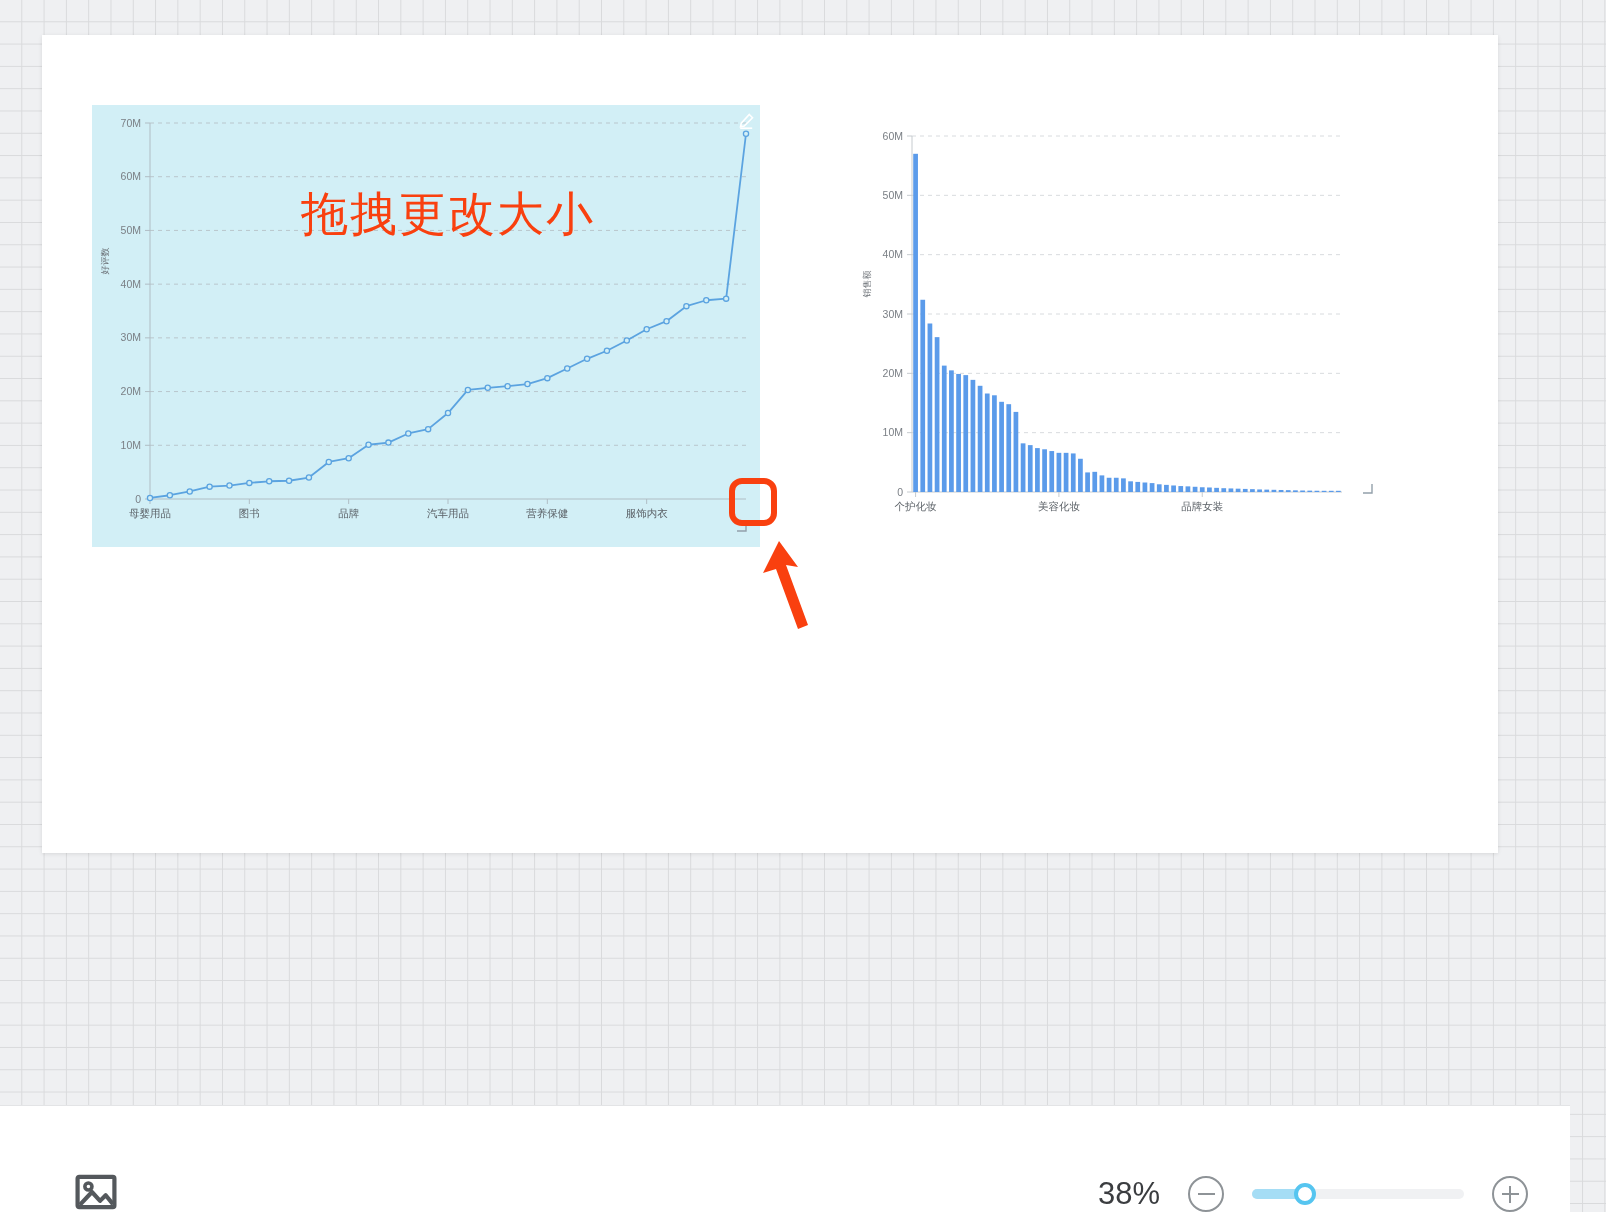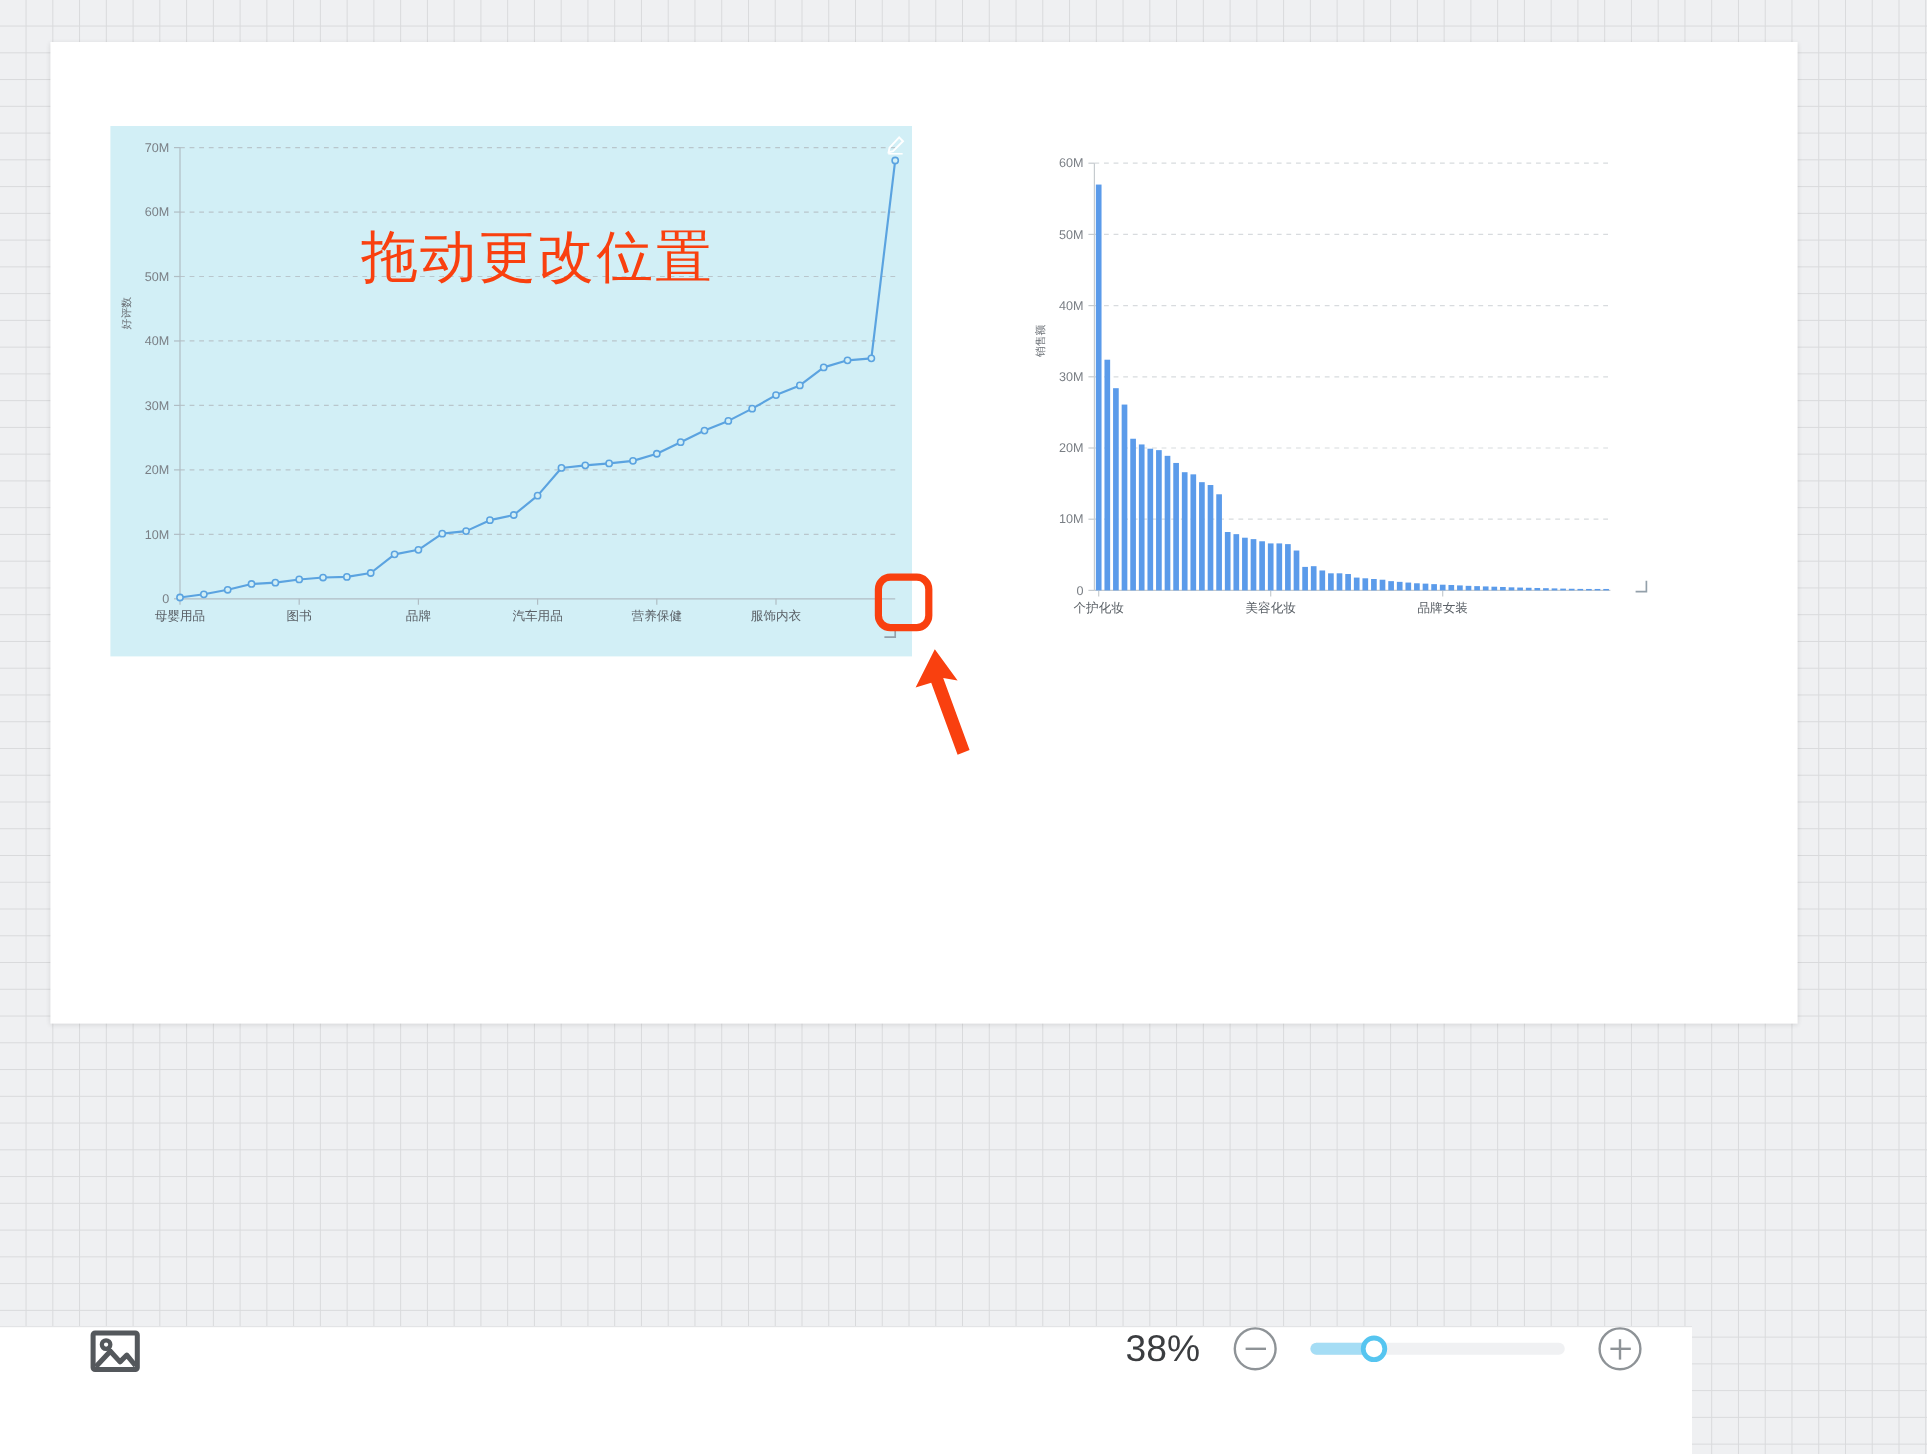--- a/index.html
+++ b/index.html
@@ -113,25 +113,25 @@
     position: absolute;
     left: 752px; top: 533px;
     width: 90px; height: 100px;
     pointer-events: none;
   }
 
   
   #toolbar {
     position: absolute;
     left: 0; bottom: 0;
-    width: 1410px; height: 107px;
+    width: 1570px; height: 107px;
     background: #ffffff;
     border-top: 1px solid #e3e4e6;
     display: flex;
-    align-items: flex-start;
+    align-items: flex-end;
     padding-left: 43px;
   }
   #image-tool-button {
     margin-left: 30px;
     width: 46px; height: 40px;
     display: flex; align-items: center; justify-content: center;
     cursor: pointer;
   }
   #zoom-cluster {
     margin-left: auto;
@@ -377,21 +377,21 @@
       </div>
     </div>
 
     <svg class="corner-glyph" id="line-corner" viewBox="0 0 12 12">
       <path d="M10 1 L10 10 L1 10" fill="none" stroke="#93a0aa" stroke-width="1.4"></path>
     </svg>
     <svg class="corner-glyph" id="bar-corner" viewBox="0 0 12 12">
       <path d="M10 1 L10 10 L1 10" fill="none" stroke="#93a0aa" stroke-width="1.4"></path>
     </svg>
 
-    <div class="anno-text" id="anno-move">拖动更改位置</div>
+    <div class="anno-text" id="anno-move">拖拽更改大小</div>
 
   </div>
 
   <div id="resize-highlight"></div>
 
   <svg id="arrow-annotation" viewBox="0 0 90 100">
     <path d="M52 95 L28 18 M28 18 L13 38 M28 18 L43 32 Z" fill="none" stroke="#f9400f" stroke-width="0"></path>
     <polygon points="27,8 11,40 24,36 46,96 56,92 34,32 46,34" fill="#f9400f"></polygon>
   </svg>
 

